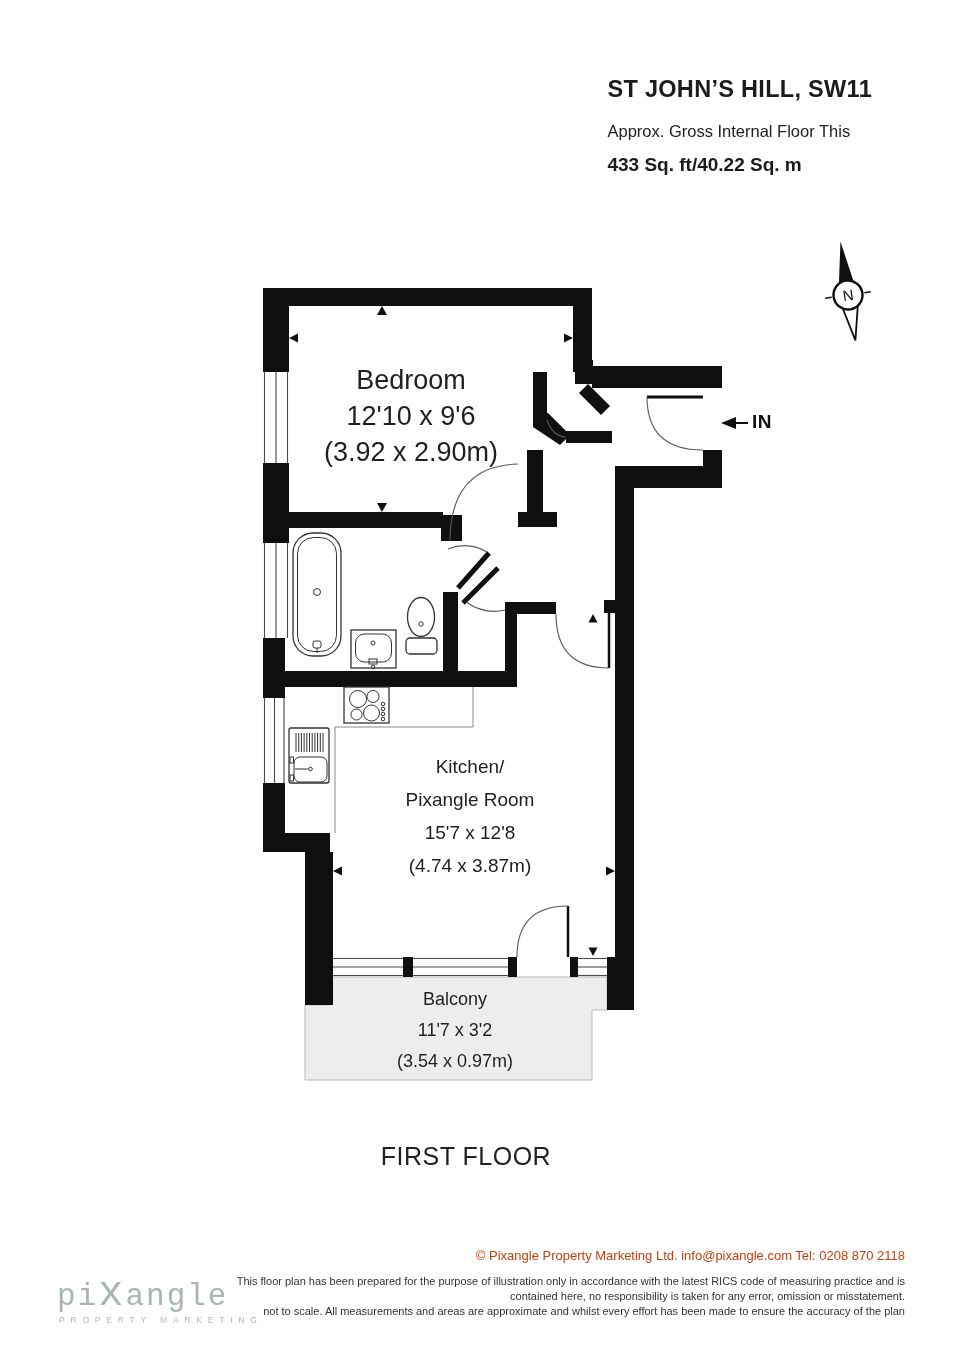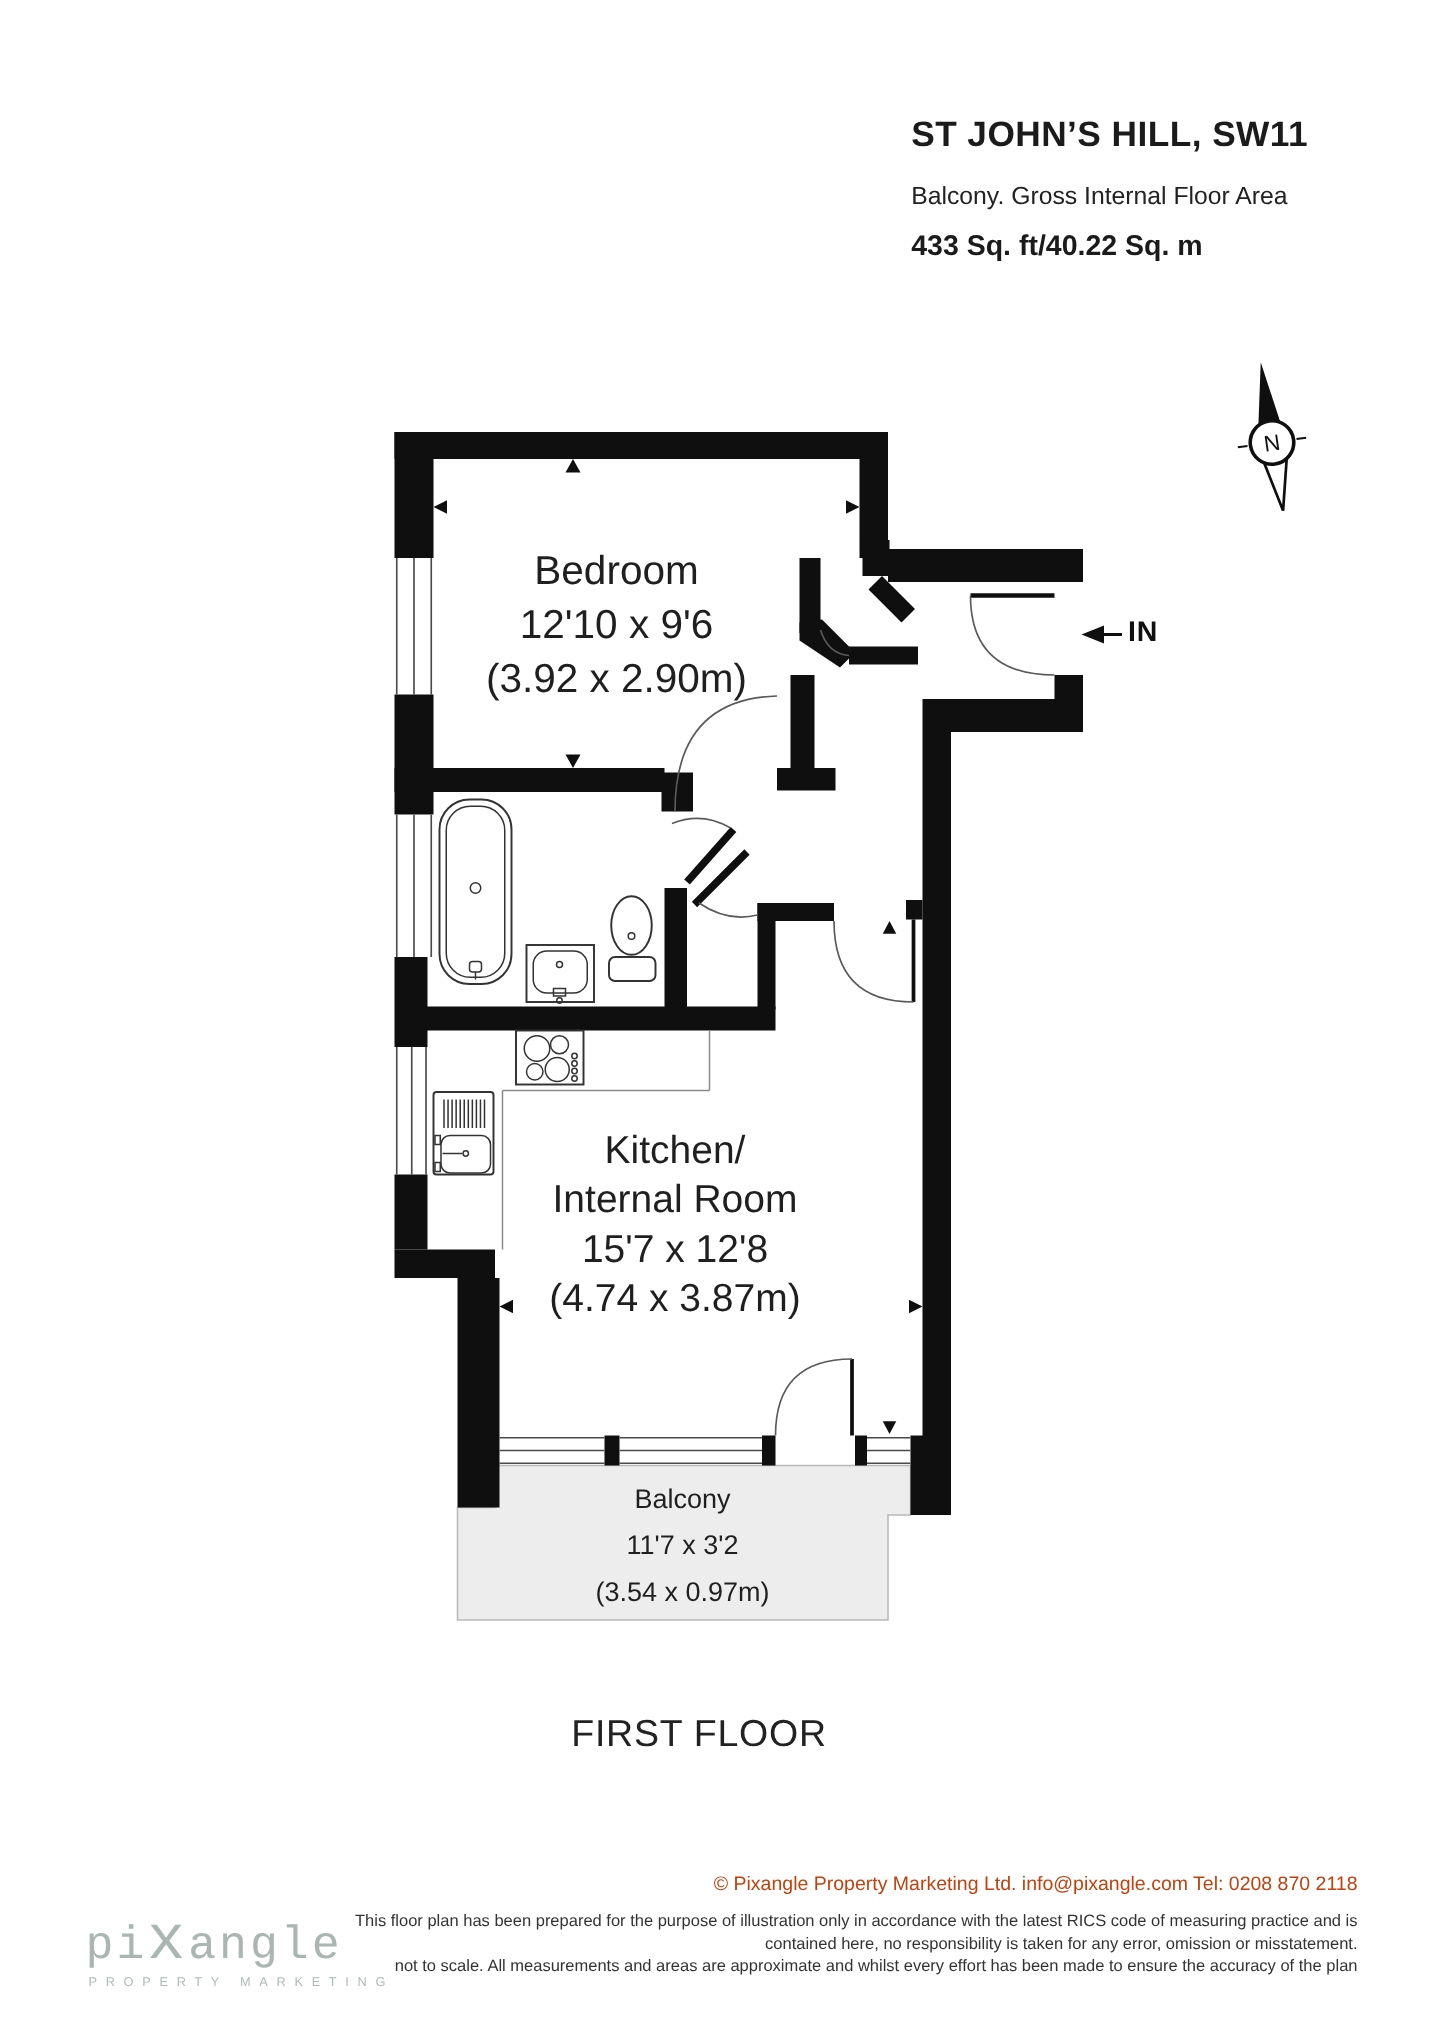--- a/index.html
+++ b/index.html
@@ -17,41 +17,41 @@
   .arc{fill:none;stroke:#5a5a5a;stroke-width:1.1;}
   .leaf{stroke:#0f0f0f;}
   .fx{fill:#fff;stroke:#333;stroke-width:1.3;}
   .fx1{fill:none;stroke:#333;stroke-width:1;}
   .thin{stroke:#8a8a8a;stroke-width:1;fill:none;}
   .tri{fill:#0f0f0f;}
   .balc{fill:#ededed;stroke:#b8b8b8;stroke-width:1;}
   
   .room-label{position:absolute;text-align:center;color:#1f1f1f;}
   .lab-bedroom{left:266px;top:362px;width:290px;font-size:27px;line-height:36px;}
-  .lab-kitchen{left:300px;top:750px;width:300px;font-size:26px;line-height:33px;}
+  .lab-kitchen{left:320px;top:750px;width:300px;font-size:19px;line-height:33px;}
   .lab-balcony{left:300px;top:984px;width:310px;font-size:18px;line-height:31px;}
   .lab-in{position:absolute;left:752px;top:411px;font-size:19px;font-weight:bold;letter-spacing:.5px;color:#111;}
   .lab-floor{position:absolute;left:346px;top:1142px;width:240px;text-align:center;font-size:25px;letter-spacing:.5px;color:#222;}
   
   .f-copy{position:absolute;top:1248px;right:55px;width:520px;text-align:right;font-size:13px;color:#c2410c;}
   .f-disc{position:absolute;top:1274px;right:55px;width:690px;text-align:right;font-size:11px;line-height:14.8px;color:#333;}
   .logo{position:absolute;left:57px;top:1277px;}
   .logo-main{font-family:"Liberation Mono",monospace;color:#a9b6b2;font-size:31px;letter-spacing:2px;line-height:34px;}
   .logo-x{font-size:42px;}
   .logo-sub{font-family:Liberation Sans, sans-serif;color:#aebab6;font-size:8.5px;letter-spacing:5.8px;margin-top:1px;margin-left:2px;}
   .n-label{font-family:"Liberation Sans",sans-serif;font-size:15px;fill:#111;}
 </style>
 </head>
 <body>
 
 <div id="page">
 
   <div class="hdr">
     <div class="hdr-title">ST JOHN’S HILL, SW11</div>
-    <div class="hdr-sub">Balcony. Gross Internal Floor Area</div>
+    <div class="hdr-sub">Approx. Gross Internal Floor This</div>
     <div class="hdr-area">433 Sq. ft/40.22 Sq. m</div>
   </div>
 
   <svg class="plan" width="960" height="1358" viewBox="0 0 960 1358">
 
     <polygon class="balc" points="330,977 607,977 607,1010 592,1010 592,1080 305,1080 305,1005 330,1005"></polygon>
 
     <g>
       <rect class="w" x="263" y="288" width="329" height="18"></rect>
       <rect class="w" x="263" y="288" width="26" height="84"></rect>
@@ -211,21 +211,21 @@
   </svg>
 
   <div class="room-label lab-bedroom">
     <div>Bedroom</div>
     <div>12'10 x 9'6</div>
     <div>(3.92 x 2.90m)</div>
   </div>
 
   <div class="room-label lab-kitchen">
     <div>Kitchen/</div>
-    <div>Internal Room</div>
+    <div>Pixangle Room</div>
     <div>15'7 x 12'8</div>
     <div>(4.74 x 3.87m)</div>
   </div>
 
   <div class="room-label lab-balcony">
     <div>Balcony</div>
     <div>11'7 x 3'2</div>
     <div>(3.54 x 0.97m)</div>
   </div>
 

